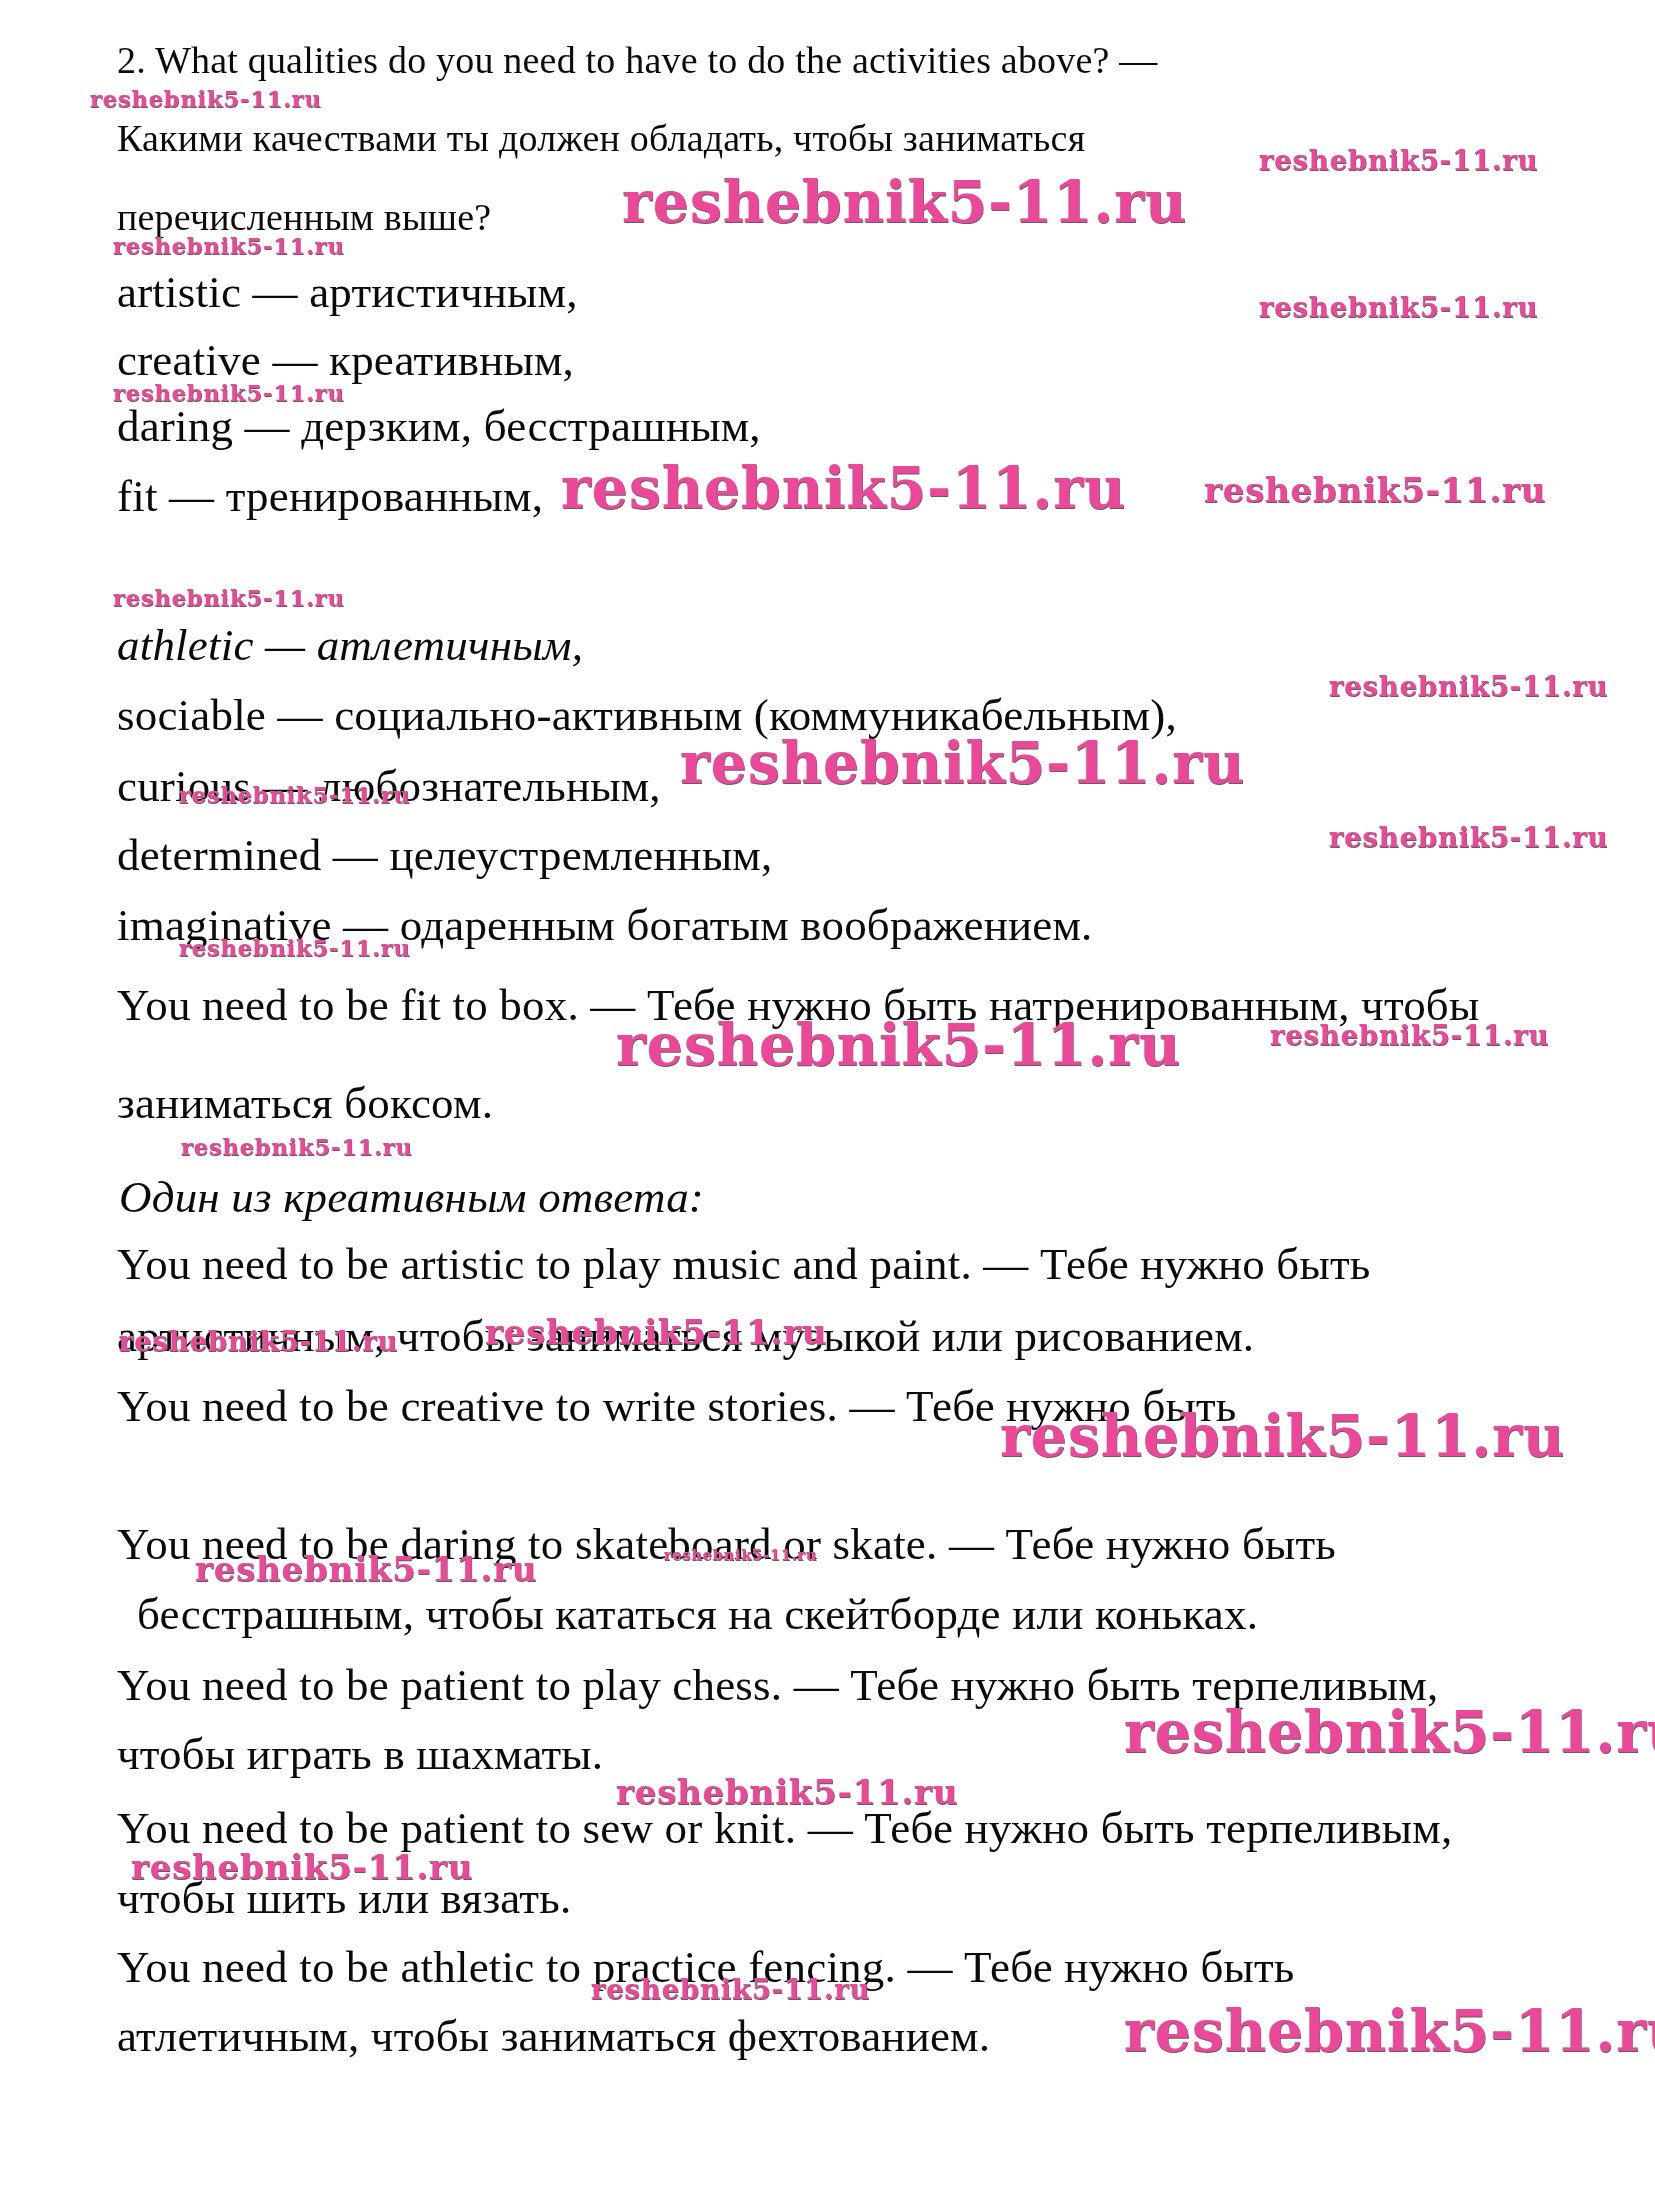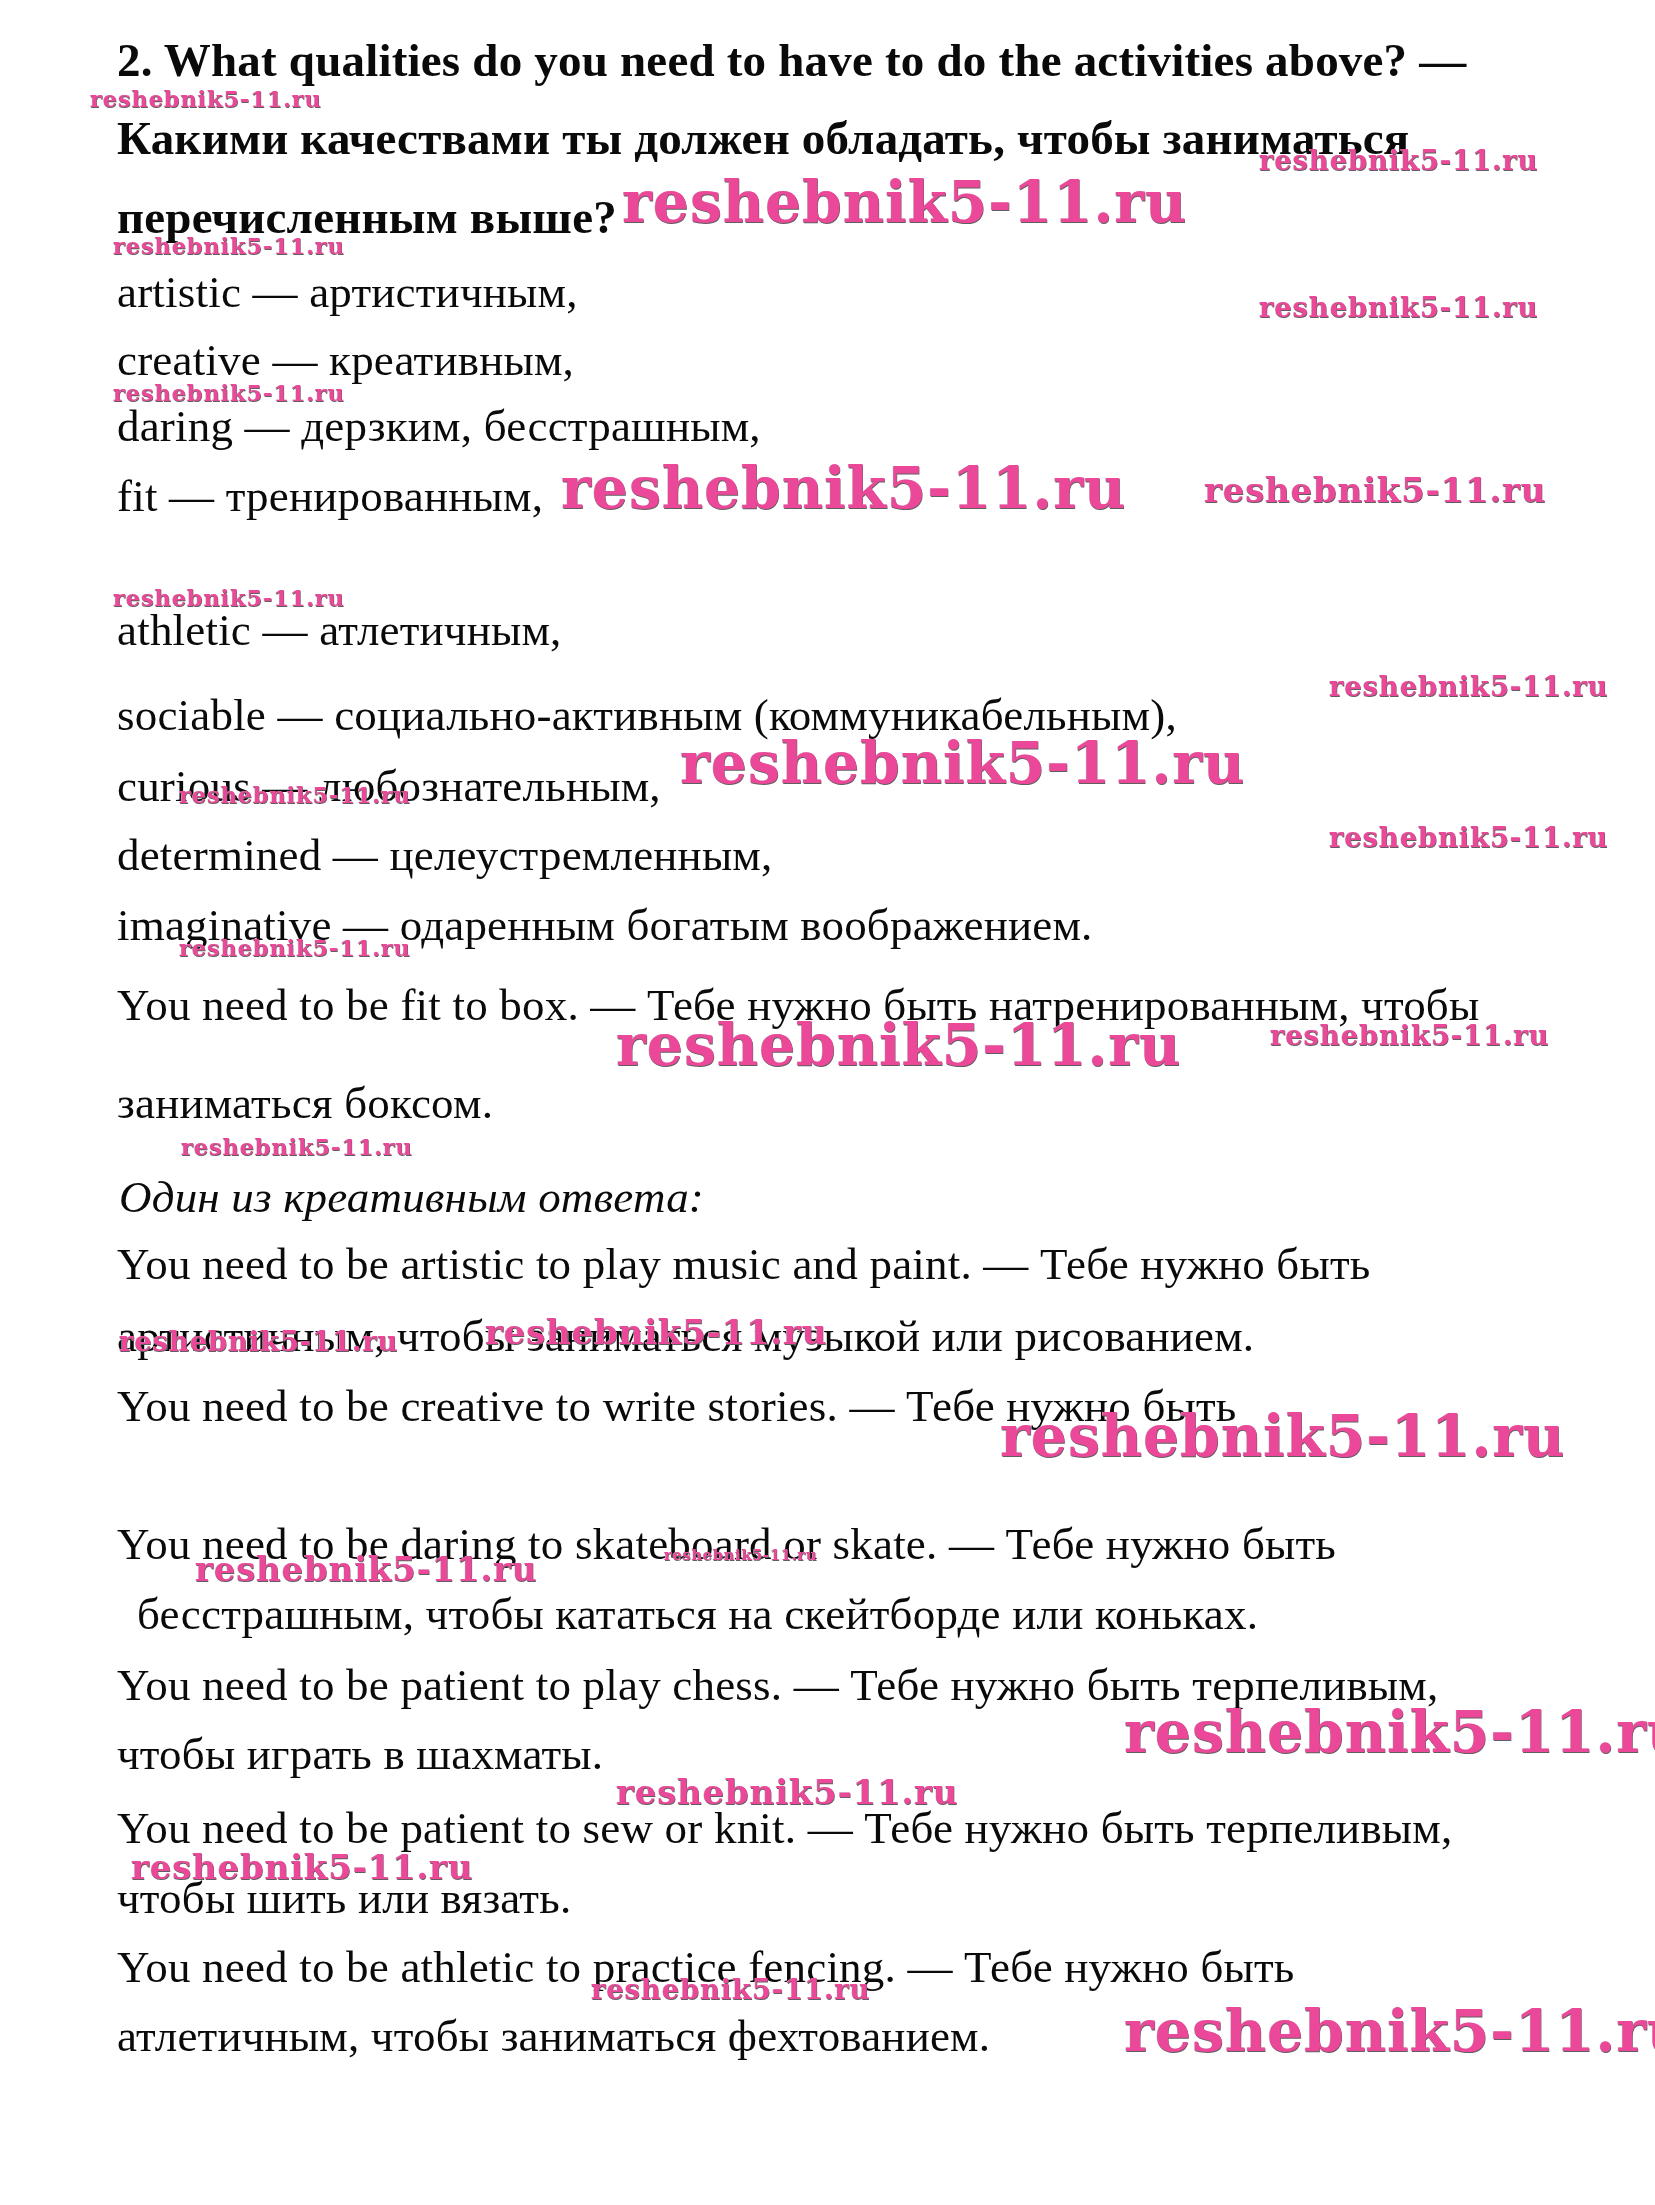--- a/index.html
+++ b/index.html
@@ -12,21 +12,21 @@
     color:#0a0a0a;
   }
   .ln{
     position:absolute;
     left:117px;
     white-space:nowrap;
     font-size:45px;
     line-height:55px;
     letter-spacing:0.2px;
   }
-  .ln.h{font-weight:bold;font-size:47px;}
+  .ln.h{font-weight:normal;font-size:38px;}
   .ln.i{font-style:italic;left:119px;}
   .wm{
     position:absolute;
     white-space:nowrap;
     font-family:"DejaVu Serif", serif;
     font-weight:700;
     color:#ec4899;
     letter-spacing:0.8px;
     text-shadow:0.5px 0.5px 0 #5f5f5f, -0.5px -0.5px 0 #c9c9c9;
   }
@@ -42,21 +42,21 @@
 <div class="page">
 
   <div class="ln h" style="top:33px;">2. What qualities do you need to have to do the activities above? —</div>
   <div class="ln h" style="top:111px;">Какими качествами ты должен обладать, чтобы заниматься</div>
   <div class="ln h" style="top:190px;">перечисленным выше?</div>
 
   <div class="ln" style="top:265px;">artistic — артистичным,</div>
   <div class="ln" style="top:333px;">creative — креативным,</div>
   <div class="ln" style="top:399px;">daring — дерзким, бесстрашным,</div>
   <div class="ln" style="top:469px;">fit — тренированным,</div>
-  <div class="ln" style="top:603px;">athletic — атлетичным,</div>
+  <div class="ln" style="top:618px;font-style:italic;">athletic — атлетичным,</div>
   <div class="ln" style="top:688px;">sociable — социально-активным (коммуникабельным),</div>
   <div class="ln" style="top:759px;">curious — любознательным,</div>
   <div class="ln" style="top:828px;">determined — целеустремленным,</div>
   <div class="ln" style="top:898px;">imaginative — одаренным богатым воображением.</div>
 
   <div class="ln" style="top:978px;">You need to be fit to box. — Тебе нужно быть натренированным, чтобы</div>
   <div class="ln" style="top:1076px;">заниматься боксом.</div>
 
   <div class="ln i" style="top:1170px;">Один из креативным ответа:</div>
 

